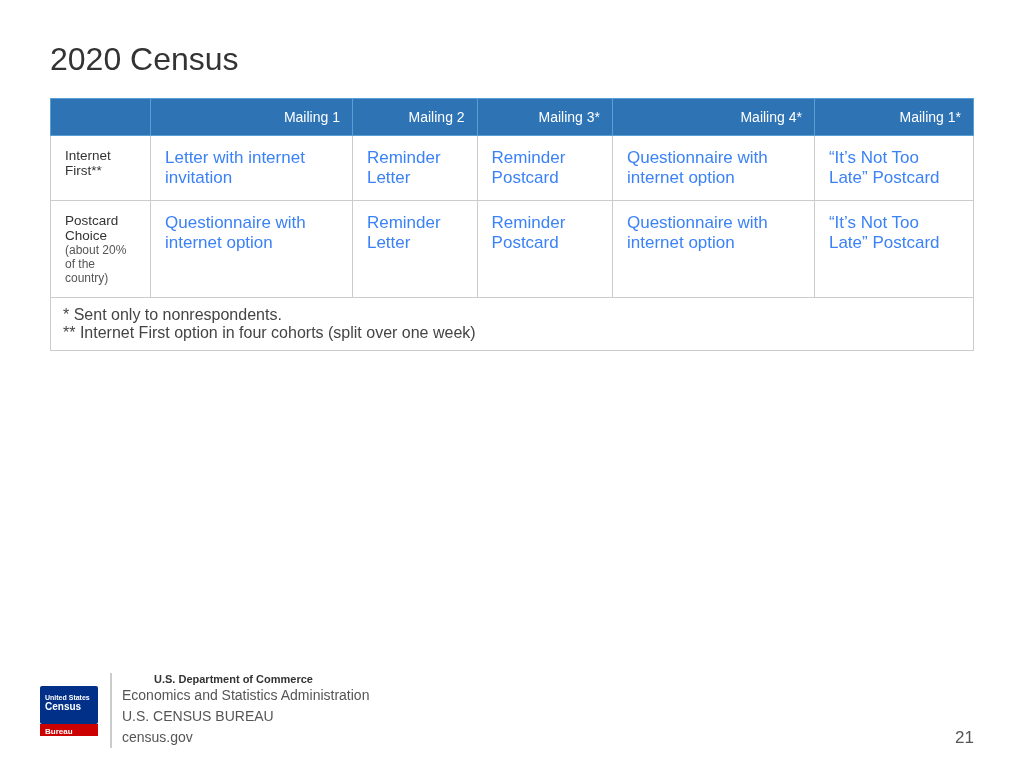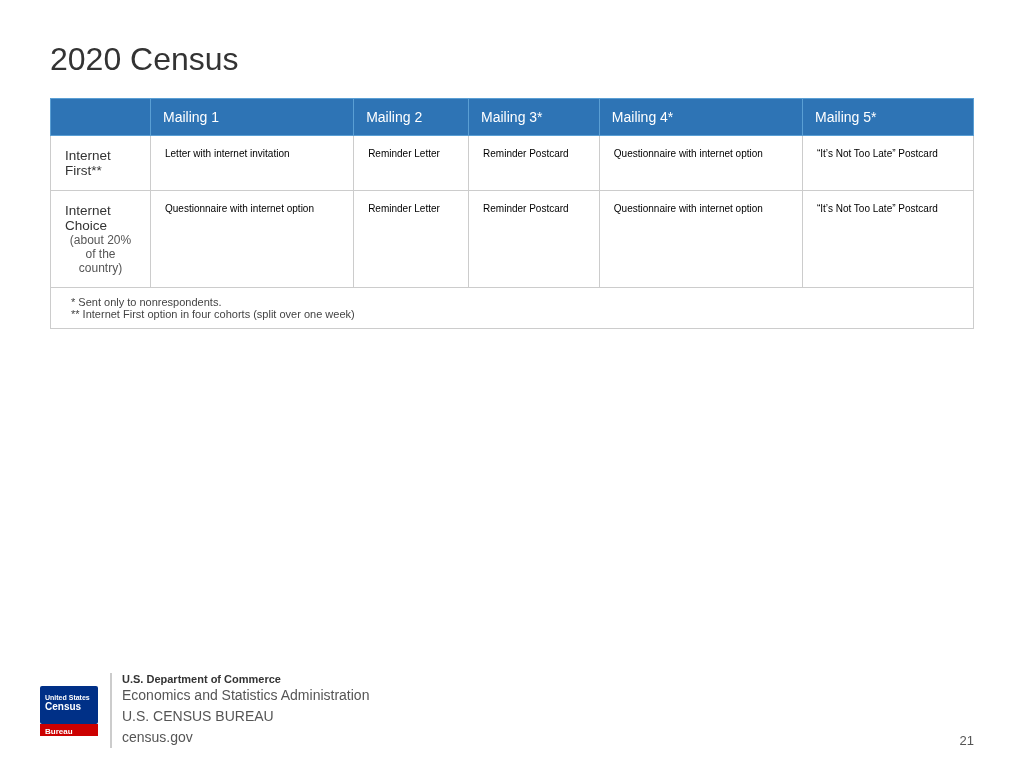--- a/index.html
+++ b/index.html
@@ -47,54 +47,53 @@
       border-collapse: collapse;
       border: 1px solid #aaaaaa;
     }
 
     thead tr th {
       background-color: #2e74b5;
       color: #ffffff;
       font-size: 14px;
       font-weight: 500;
       padding: 10px 12px;
-      text-align: left;
+      text-align: right;
       border: 1px solid #5a9fd4;
     }
 
     thead tr th:first-child {
       background-color: #2e74b5;
     }
 
     tbody tr td {
       border: 1px solid #cccccc;
       padding: 12px 14px;
-      font-size: 10px;
-      color: #000000;
+      font-size: 17px;
+      color: #3b82f6;
       vertical-align: top;
     }
 
     tbody tr td:first-child {
       font-weight: 400;
       color: #333333;
       font-size: 13.5px;
     }
 
     tbody tr.footer-row td {
       background: #ffffff;
-      font-size: 11px;
+      font-size: 16px;
       color: #444444;
-      padding: 8px 20px;
+      padding: 8px 12px;
     }
 
     .row-label-secondary {
       font-size: 12px;
       color: #555555;
       display: block;
-      text-align: center;
     }
 
     .footer {
       position: absolute;
       bottom: 20px;
       left: 0;
       right: 0;
       display: flex;
       align-items: center;
       padding: 0 40px;
@@ -113,33 +112,34 @@
 
     .census-logo-text {
       border-left: 2px solid #cccccc;
       padding-left: 10px;
     }
 
     .census-logo-text .dept {
       font-size: 11px;
       font-weight: 600;
       color: #333333;
+      margin-left: 32px;
     }
 
     .census-logo-text .sub {
       font-size: 14px;
       color: #555555;
       line-height: 1.5;
     }
 
     .page-number {
       position: absolute;
       right: 50px;
       bottom: 20px;
-      font-size: 13px;
+      font-size: 17px;
       color: #555555;
     }
   </style>
 </head>
 <body>
 
 <div class="slide">
 
   <div class="title-block">
     <div class="main-title">2020 Census</div>
@@ -147,39 +147,39 @@
 
   <div class="table-container">
     <table>
       <thead>
         <tr>
           <th style="width:100px;"></th>
           <th>Mailing 1</th>
           <th>Mailing 2</th>
           <th>Mailing 3*</th>
           <th>Mailing 4*</th>
-          <th>Mailing 5*</th>
+          <th>Mailing 1*</th>
         </tr>
       </thead>
       <tbody>
 
         <tr>
           <td>
             <span>Internet First**</span>
           </td>
           <td>Letter with internet invitation</td>
           <td>Reminder Letter</td>
           <td>Reminder Postcard</td>
           <td>Questionnaire with internet option</td>
           <td>“It’s Not Too Late” Postcard</td>
         </tr>
 
         <tr>
           <td>
-            <span>Internet Choice</span>
+            <span>Postcard Choice</span>
             <span class="row-label-secondary">(about 20% of the country)</span>
           </td>
           <td>Questionnaire with internet option</td>
           <td>Reminder Letter</td>
           <td>Reminder Postcard</td>
           <td>Questionnaire with internet option</td>
           <td>“It’s Not Too Late” Postcard</td>
         </tr>
 
         <tr class="footer-row">

